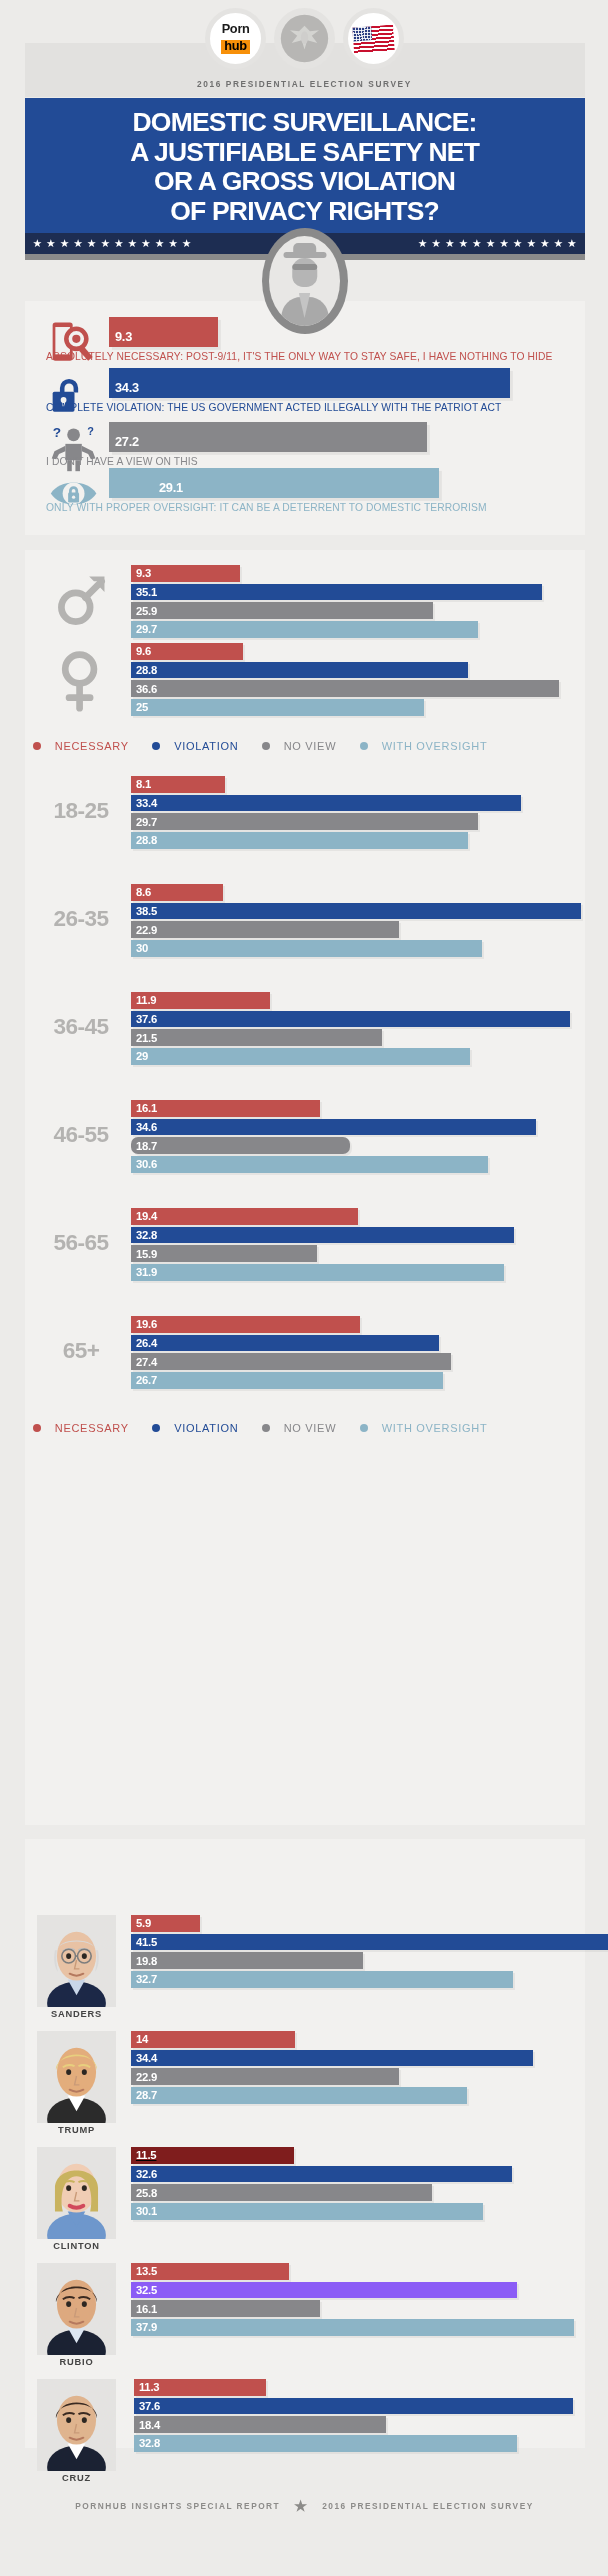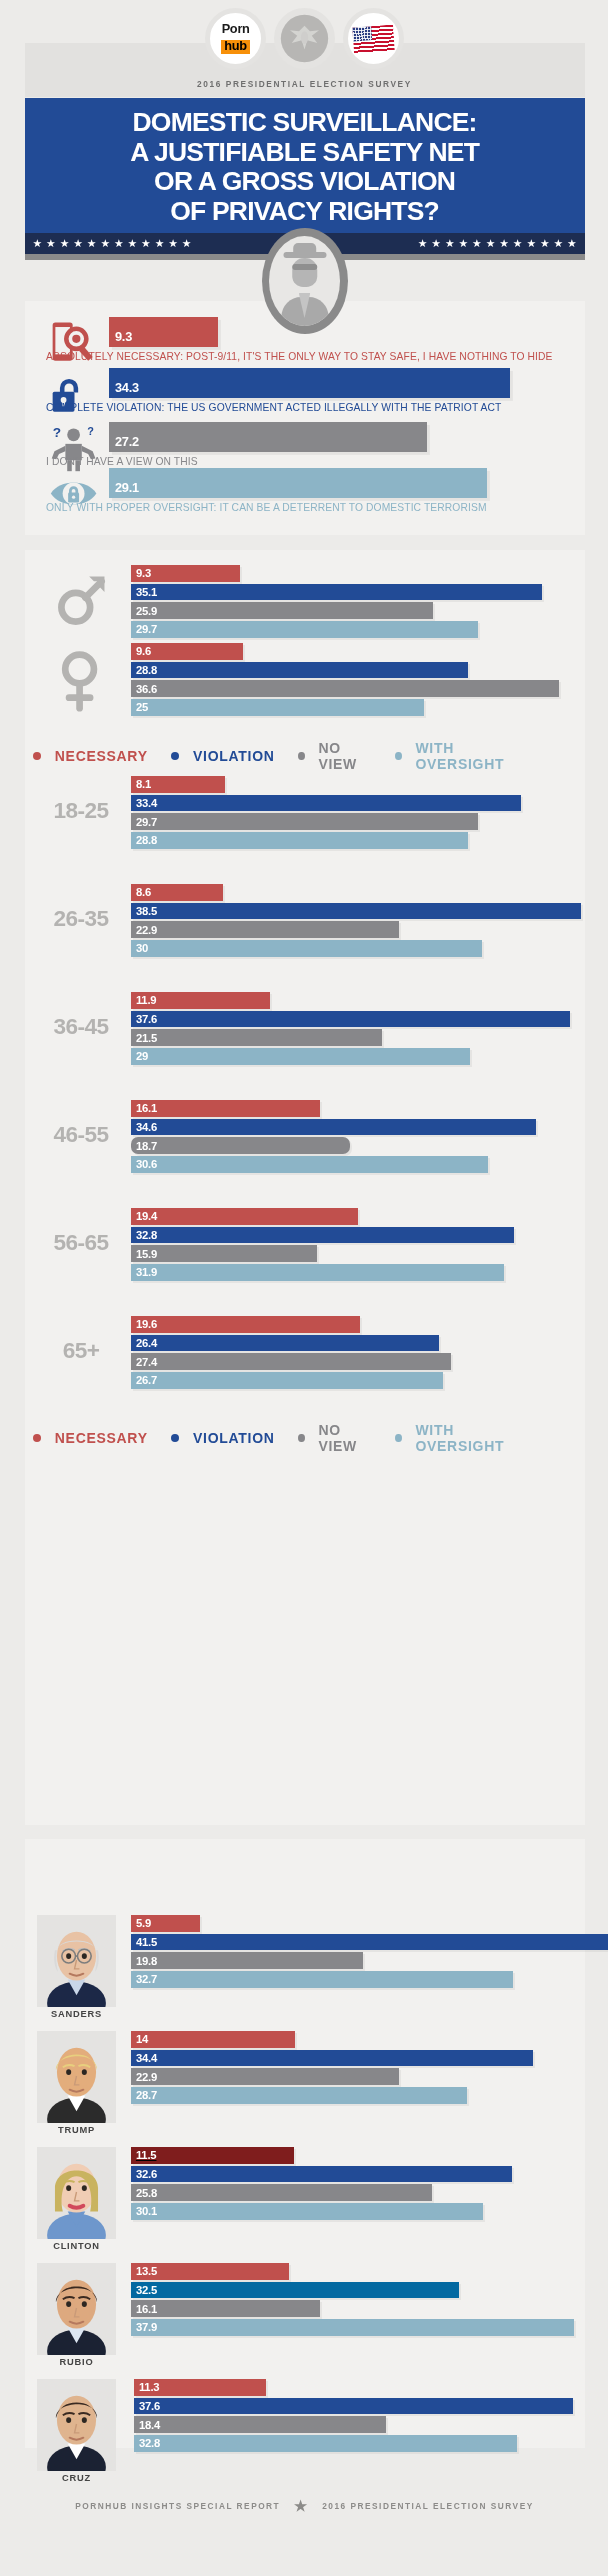--- a/index.html
+++ b/index.html
@@ -226,21 +226,21 @@
 
   .legend {
     position: absolute; left: 33px;
     width: 491px;
     display: flex; align-items: center;
     gap: 23.6px;
   }
   .legend-item { display: flex; align-items: center; gap: 5.9px; }
   .legend-dot { width: 7.9px; height: 7.9px; border-radius: 50%; }
   .legend-text {
-    font-size: 14px; font-weight: bold; letter-spacing: 0.7px;
+    font-size: 11px; font-weight: normal; letter-spacing: 0.7px;
     text-transform: uppercase;
     padding-left: 8px;
   }
 
   .cand-photo {
     position: absolute; left: 37px; top: 0;
     width: 79px; height: 92px;
     background: #e4e3e1;
     overflow: hidden;
   }
@@ -364,21 +364,21 @@
       </div>
       <div class="ov-label" style="left: 46px; top: 456px; position: absolute; color: rgb(135, 135, 138);">I DON'T HAVE A VIEW ON THIS</div>
       <div class="ov-row" style="top: 468px; left: 46px; width: 511px; height: 33px;">
         <div class="ov-icon"><svg viewBox="0 0 60 56" width="57" height="51">
             <path d="M4,28 C14,12 44,12 54,28 C44,44 14,44 4,28 Z" fill="#8cb4c6"></path>
             <circle cx="29" cy="28" r="12" fill="#f2f1ef"></circle>
             <path d="M24,25 a5,5 0 0 1 10,0 v3 h-3 v-3 a2,2 0 0 0 -4,0 v3 h-3 z" fill="#8cb4c6"></path>
             <rect x="23" y="27" width="12" height="11" fill="#8cb4c6" rx="1.5"></rect>
             <circle cx="29" cy="32" r="1.8" fill="#f2f1ef"></circle>
           </svg></div>
-        <div class="ov-bar" style="width: 378px; background: rgb(140, 180, 198);">
+        <div class="ov-bar" style="width: 330px; background: rgb(140, 180, 198); padding-left: 44px;">
           <span class="val">29.1</span>
         </div>
       </div>
       <div class="ov-label" style="left: 46px; top: 502px; position: absolute; color: rgb(140, 180, 198);">ONLY WITH PROPER OVERSIGHT: IT CAN BE A DETERRENT TO DOMESTIC TERRORISM</div>
     </div>
 
   <div class="panel" id="panel-demo"></div>
   <div id="gender-rows">
       <div class="grp" style="top: 565px; height: 75px;">
         <div class="gender-icon" style="top: 2px;"><svg viewBox="0 0 60 70" width="61" height="67">
@@ -675,21 +675,21 @@
             <path d="M26,37 q6,-4 12,-1" stroke="#3b2a20" stroke-width="2" fill="none"></path>
             <path d="M42,36 q6,-3 12,1" stroke="#3b2a20" stroke-width="2" fill="none"></path>
             <path d="M40,46 l-2,9 h5" stroke="#c99a78" stroke-width="1.4" fill="none"></path>
             <path d="M33,60 q7,4 14,0" stroke="#b5795e" stroke-width="2" fill="none" stroke-linecap="round"></path>
           </svg></div>
         <div class="cand-name">RUBIO</div>
         <div class="grp-bars" style="left: 131px;">
           <div class="bar" style="width: 158px; background: rgb(192, 80, 77);">
             <span class="val">13.5</span>
           </div>
-          <div class="bar" style="width: 328px; background: #0369a1;">
+          <div class="bar" style="width: 386px; background: #8b5cf6;">
             <span class="val">32.5</span>
           </div>
           <div class="bar" style="width: 189px; background: rgb(135, 135, 138);">
             <span class="val">16.1</span>
           </div>
           <div class="bar" style="width: 443px; background: rgb(140, 180, 198);">
             <span class="val">37.9</span>
           </div>
         </div>
       </div>

